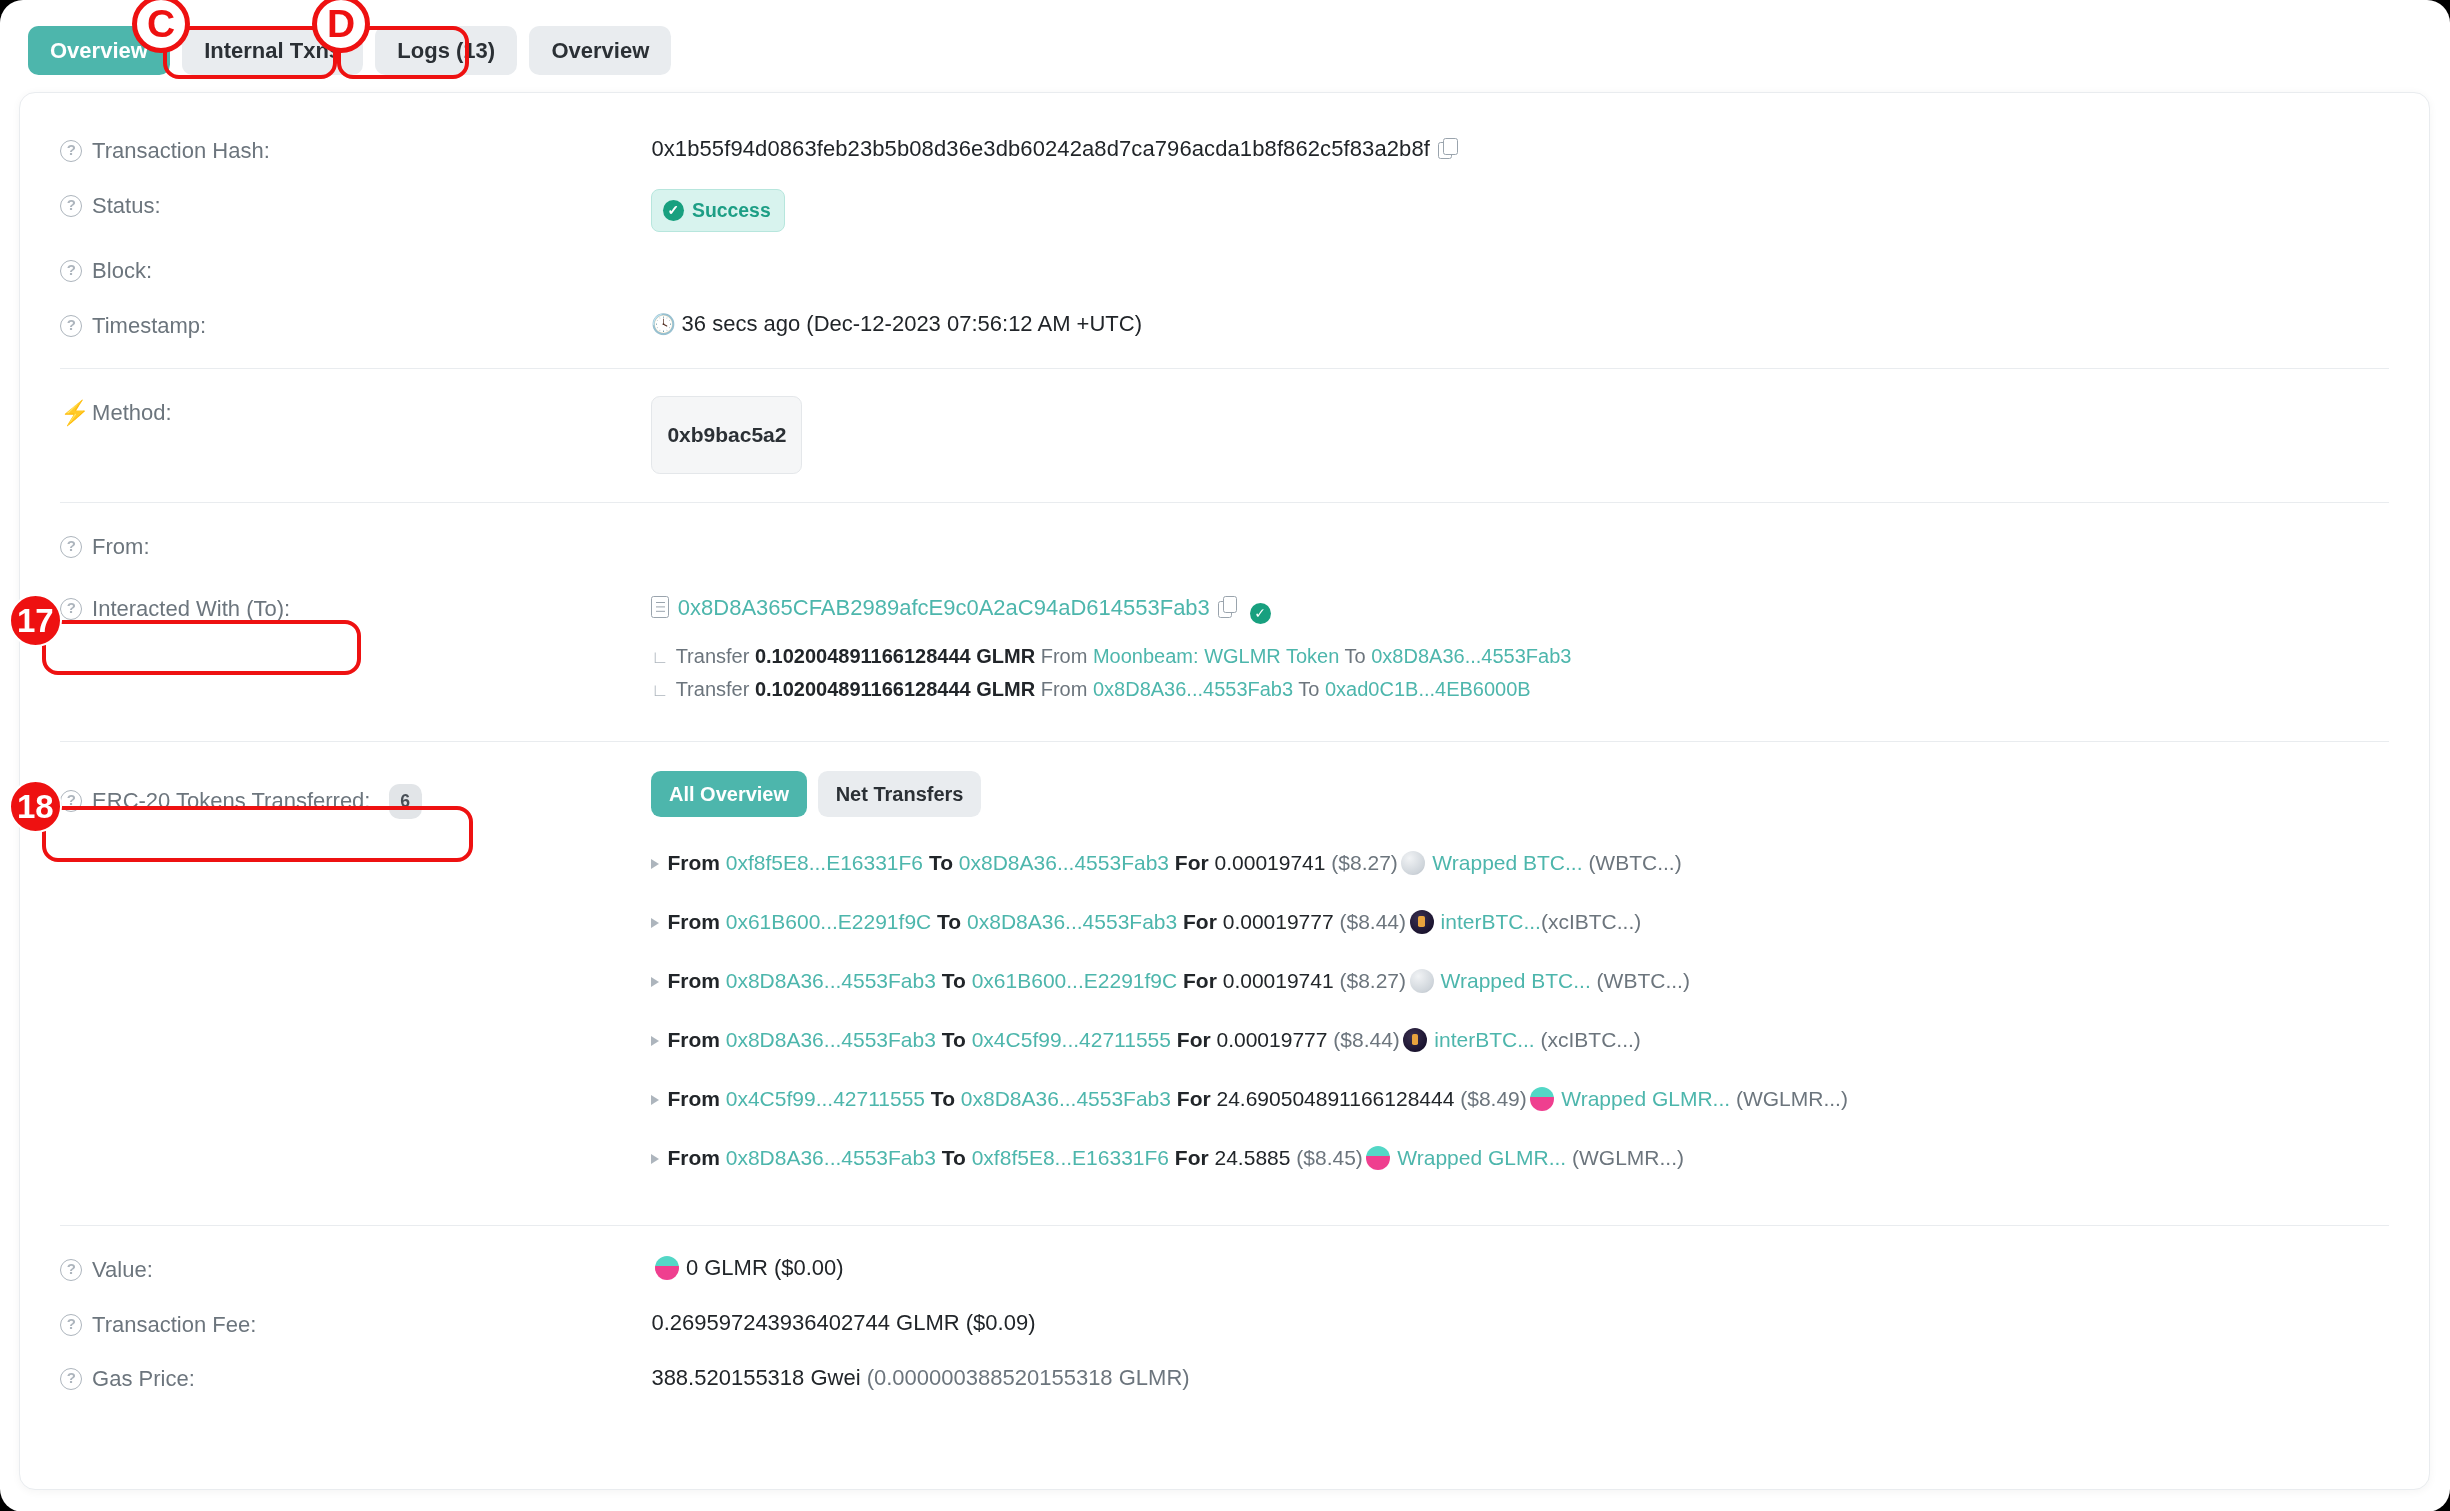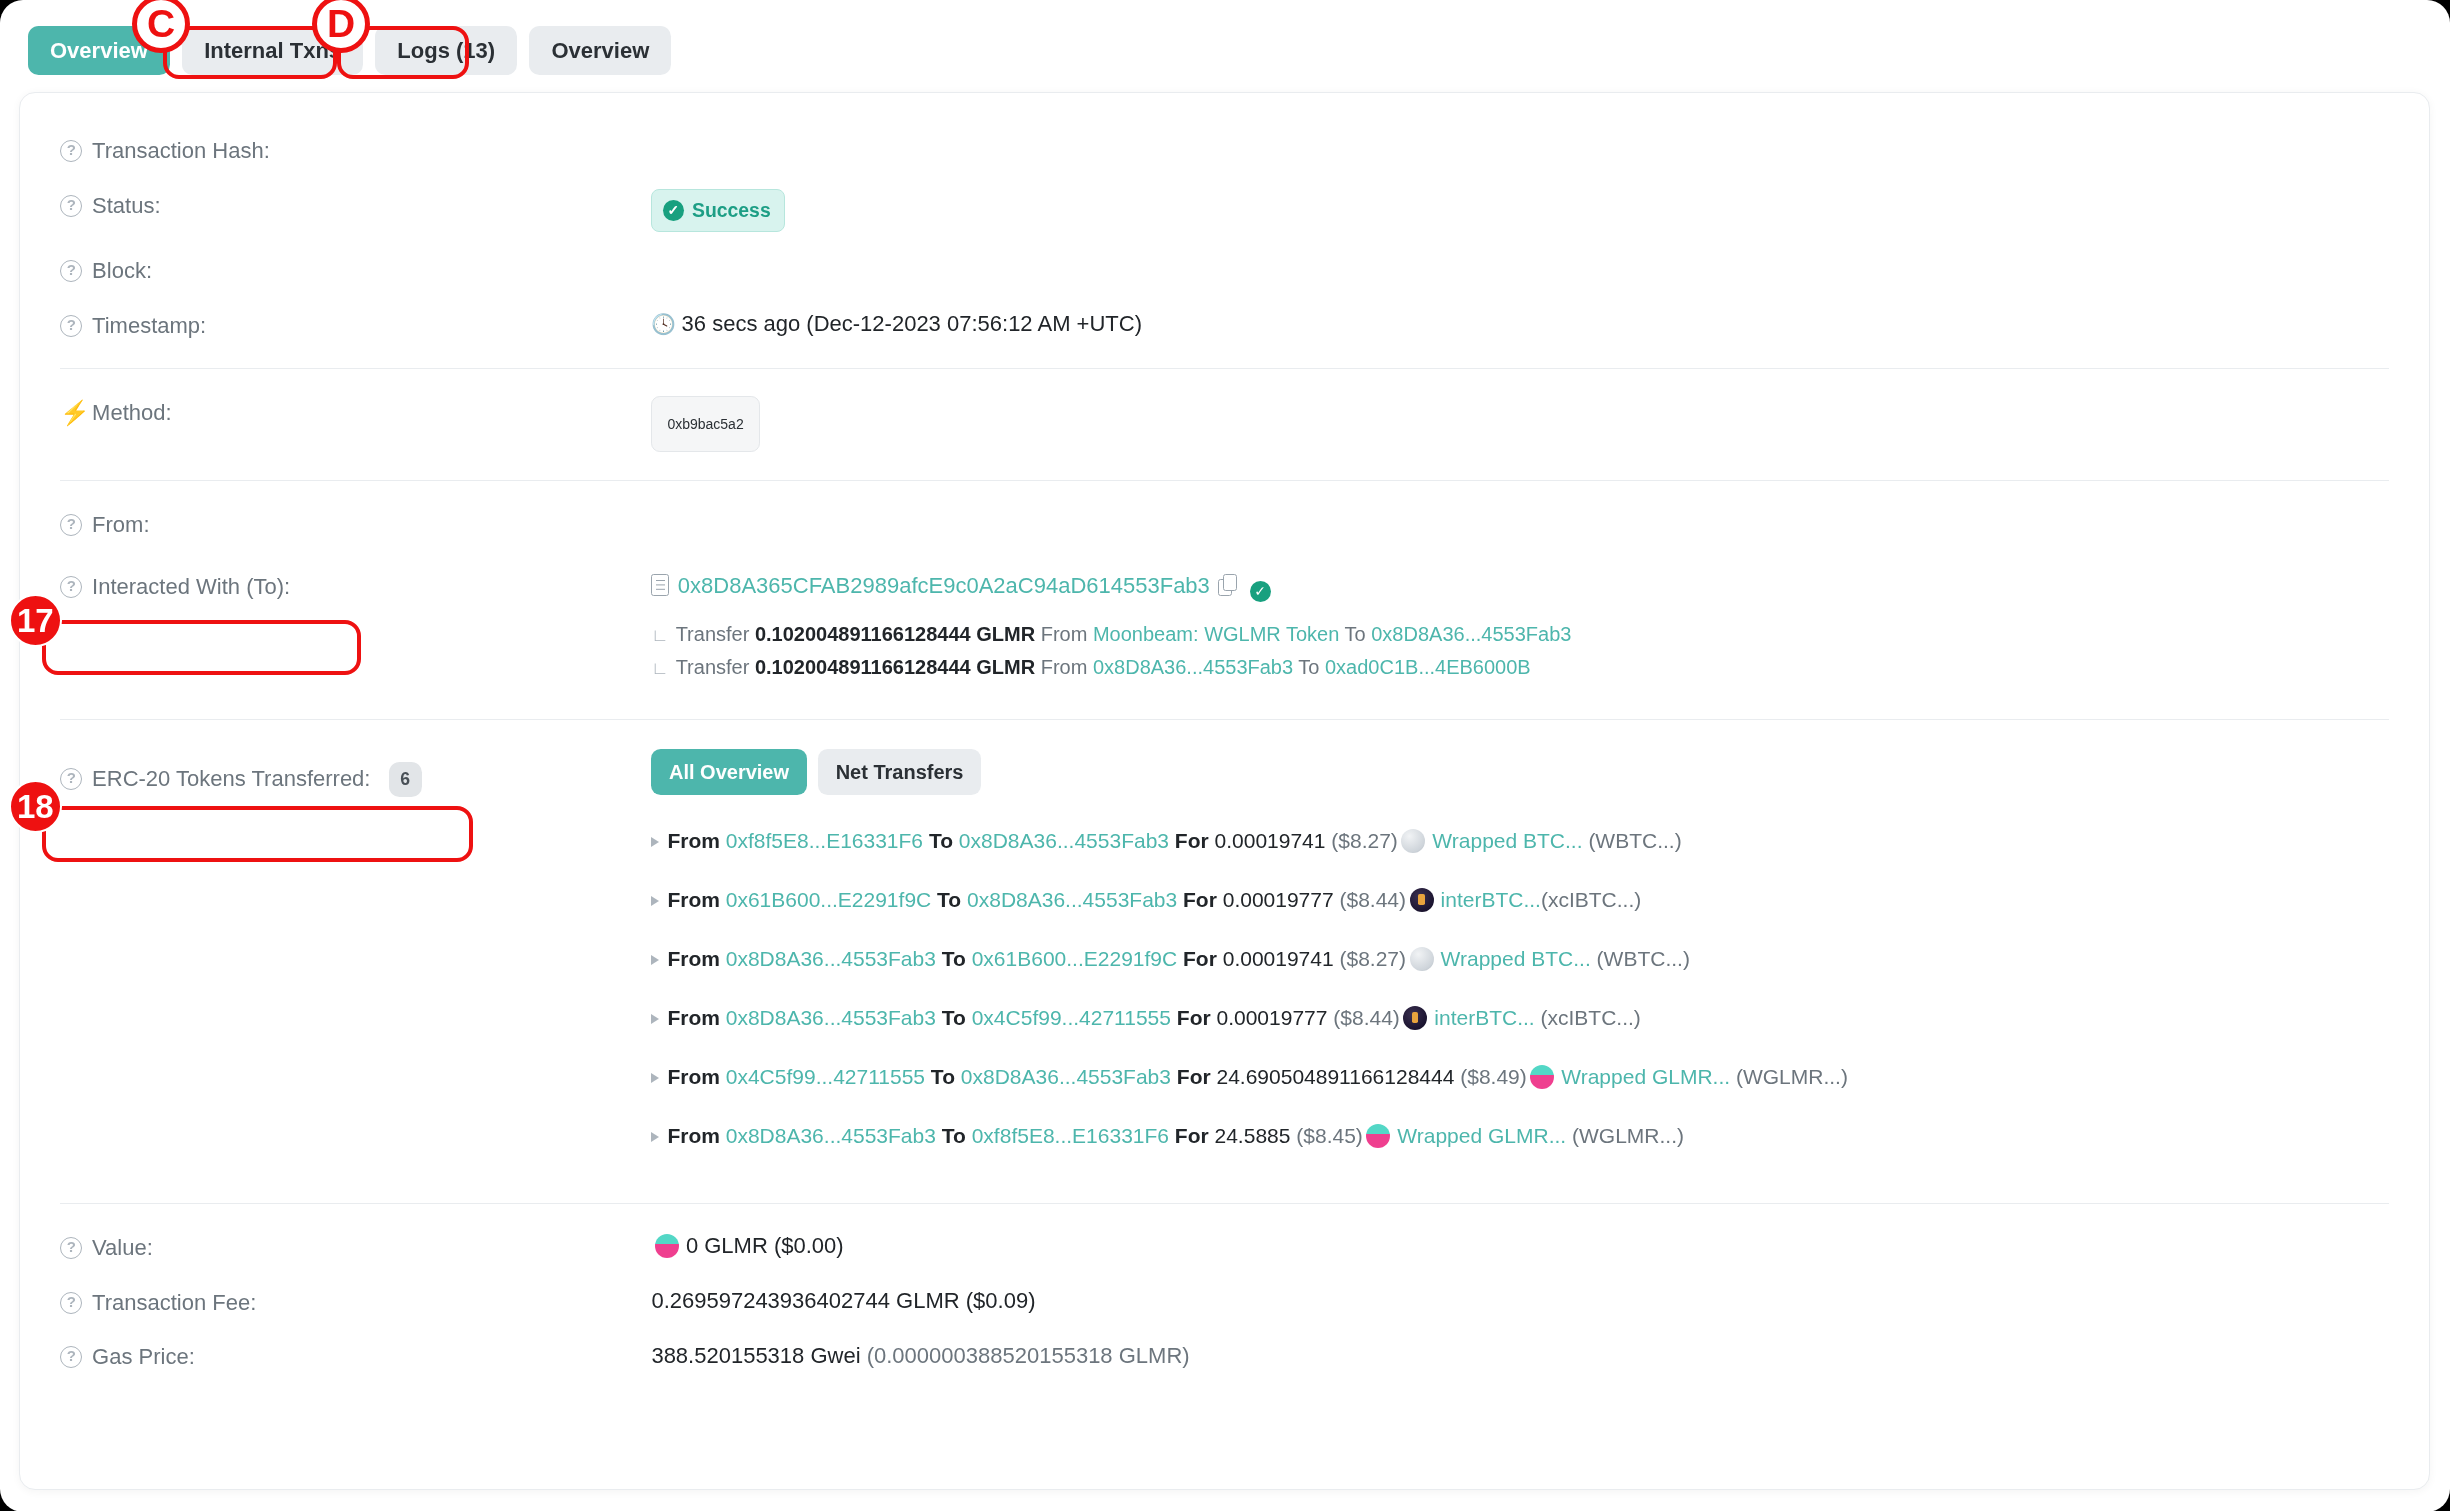--- a/index.html
+++ b/index.html
@@ -155,24 +155,24 @@
     border: 0.9px solid #e4e7ea;
     border-radius: 8.8px;
     padding: 6.2px 14px;
     font-size: 18.5px;
     font-weight: 600;
     color: #2b3035;
     margin-left: 14px;
     vertical-align: 2.6px;
   }
   .chip.method {
-    font-weight: 400;
-    font-size: 14px;
+    font-weight: 700;
+    font-size: 21px;
     margin-left: 0;
-    padding: 12px 15px;
+    padding: 23px 15px;
   }
   .clock { font-size: 20px; color:#495057; margin-right: 5.3px; }
 
   .count-badge {
     display: inline-block;
     background: #e2e5e8;
     color: #495057;
     border-radius: 10.6px;
     font-size: 17.6px;
     font-weight: 600;
@@ -302,20 +302,23 @@
   </div>
 
   <div class="card">
     <div class="card-inner">
 
       <div class="row">
         <div class="lbl">
           <span class="qmark">?</span>
           <span>Transaction Hash:</span>
         </div>
+        <div class="val">
+          <span class="mono-hash">0x1b55f94d0863feb23b5b08d36e3db60242a8d7ca796acda1b8f862c5f83a2b8f</span><span class="copy-icon"></span>
+        </div>
       </div>
 
       <div class="row">
         <div class="lbl">
           <span class="qmark">?</span>
           <span>Status:</span>
         </div>
         <div class="val">
           <span class="pill-success">
             <span class="check-badge">✓</span>

